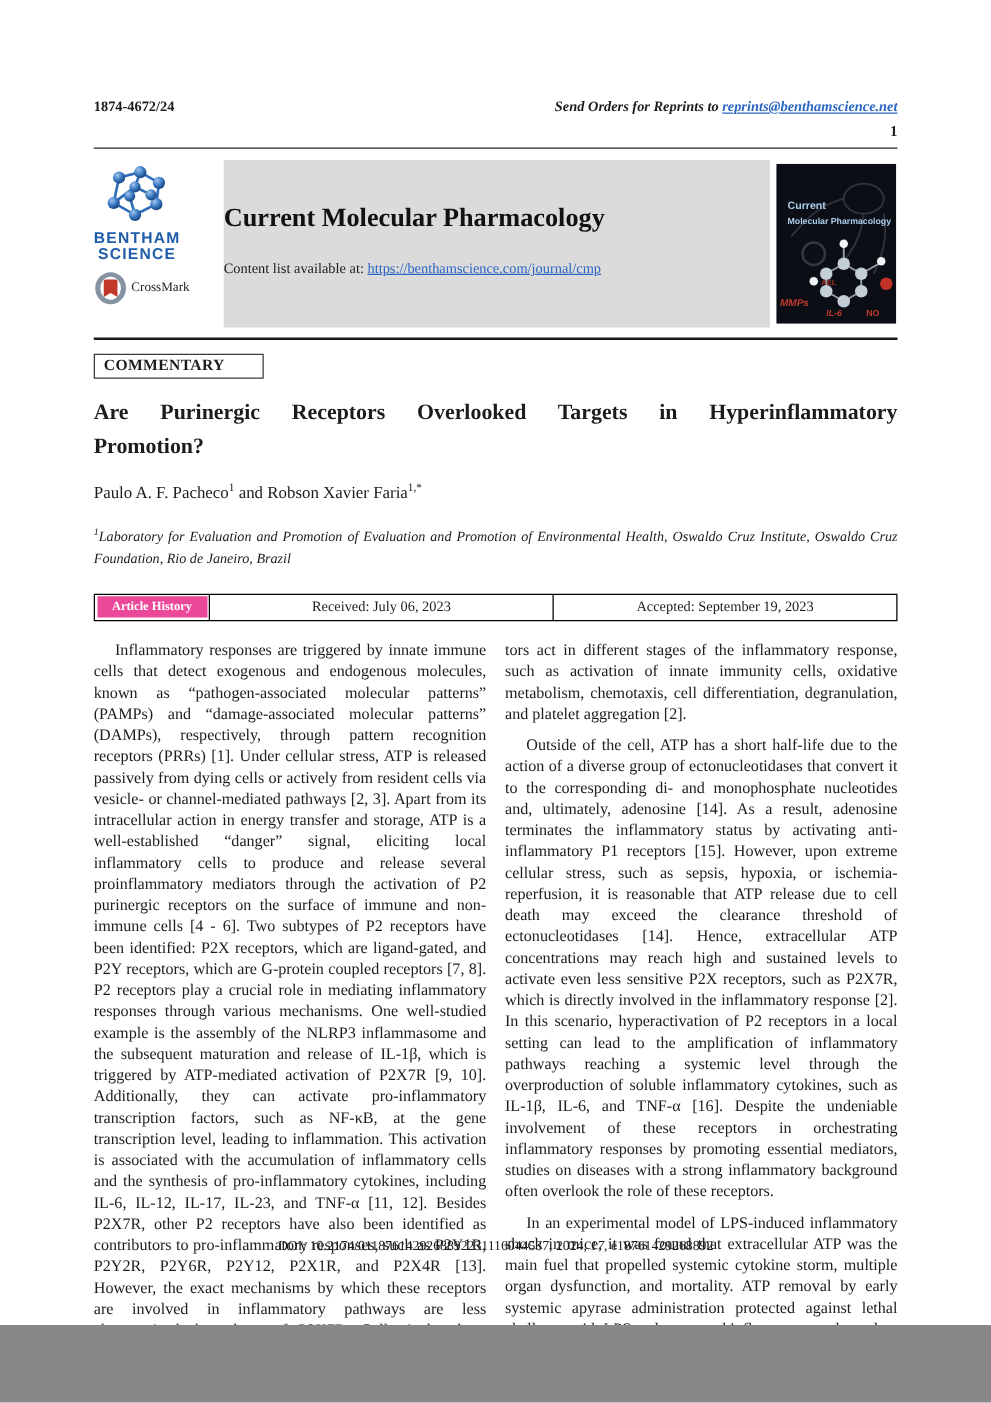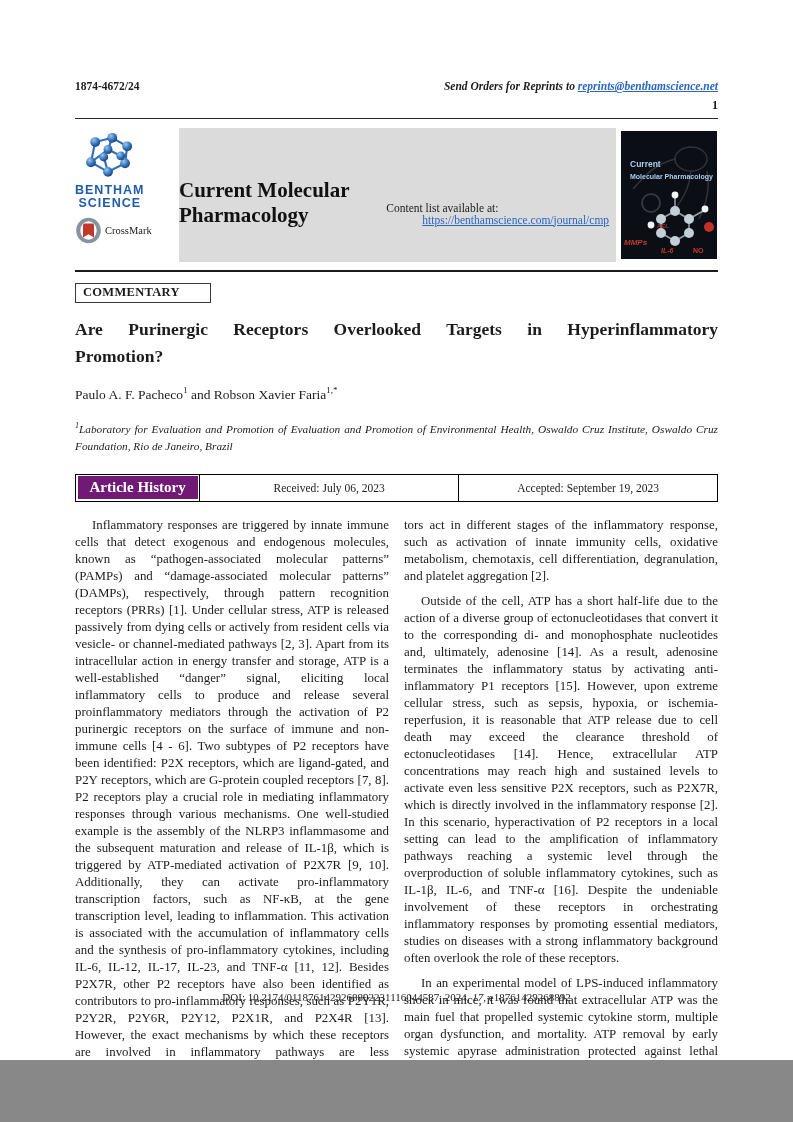--- a/index.html
+++ b/index.html
@@ -23,39 +23,39 @@
   .page-num{text-align:right;font-weight:bold;font-size:12px;margin-top:6px;}
   .rule-thin{border-top:1.4px solid #2a2a2a;margin-top:5px;}
   .rule-thick{border-top:2.2px solid #1a1a1a;margin-top:8px;}
 
   
   .banner{display:flex;margin-top:9px;height:134px;}
   .logo-col{width:104px;display:flex;flex-direction:column;align-items:flex-start;padding-top:4px;}
   .pub-name{font-family:"Liberation Sans",sans-serif;font-weight:bold;color:#1f5ca9;font-size:12.5px;line-height:1.02;letter-spacing:1px;text-align:center;}
   .crossmark{display:flex;align-items:center;gap:3px;margin-top:7px;}
   .crossmark-label{font-size:10.5px;color:#222;}
-  .gray-box{flex:1;background:#dbdbdb;display:flex;align-items:center;padding-top:15px;}
+  .gray-box{flex:1;background:#dbdbdb;display:flex;flex-direction:column;padding-top:34px;}
   .journal-title{font-size:21px;font-weight:bold;color:#111;margin:0;}
   .content-list{font-size:11.5px;margin-top:22px;}
-  .content-list a{color:#2b66c2;margin-left:36px;}
+  .content-list a{color:#2b66c2;}
   .cover-wrap{width:98px;margin-left:4px;display:flex;align-items:flex-start;justify-content:center;padding-top:3px;}
 
   
   .badge{display:inline-block;border:1.3px solid #3a3a3a;font-weight:bold;font-size:12.5px;padding:1px 30px 2px 7px;margin-top:11px;letter-spacing:.3px;}
   .title{margin-top:13px;font-size:17.5px;font-weight:bold;line-height:1.55;}
   .title .l1{display:block;text-align:justify;text-align-last:justify;}
   .title .l2{display:block;}
   .authors{margin-top:15px;font-size:13.5px;}
   .authors sup{font-size:9px;}
   .affiliation{margin-top:17px;font-style:italic;font-size:11.3px;line-height:1.55;text-align:justify;}
   .affiliation sup{font-size:8px;font-style:italic;}
 
   
   .history{display:flex;border:1.6px solid #000;margin-top:18px;align-items:stretch;}
-  .history .label{background:#701a75;color:#fff;font-weight:bold;font-size:15px;padding:3px 12px;margin:1.5px;white-space:nowrap;display:flex;align-items:center;}
+  .history .label{background:#ec4899;color:#fff;font-weight:bold;font-size:10px;padding:3px 12px;margin:1.5px;white-space:nowrap;display:flex;align-items:center;}
   .history .cell{flex:1;border-left:1.5px solid #000;font-size:11.5px;display:flex;align-items:center;justify-content:center;padding:3px 4px;}
 
   
   .columns{display:flex;gap:15px;margin-top:15px;}
   .col{flex:1;font-size:12.9px;line-height:1.318;text-align:justify;}
   .col p{margin:0 0 8px 0;}
   .col p.indent{text-indent:17px;}
   .footnote{margin-top:9px;border-top:1.5px solid #000;padding-top:4px;font-size:10.6px;line-height:1.42;text-align:justify;}
 
   

